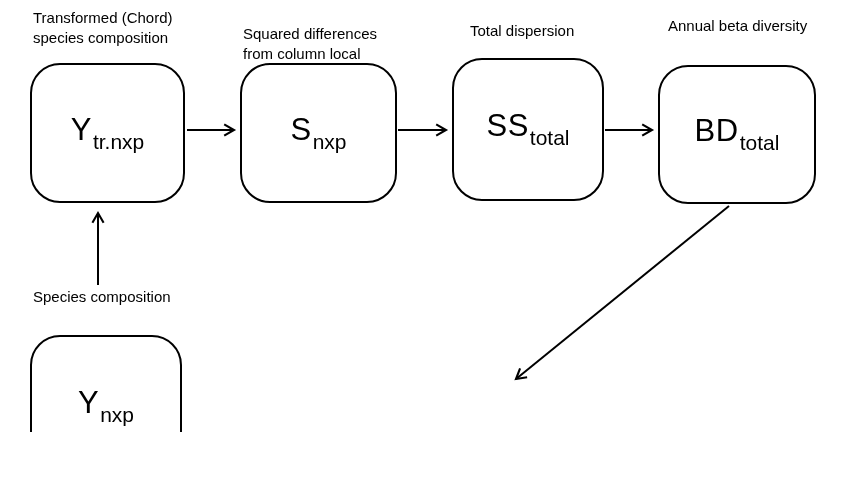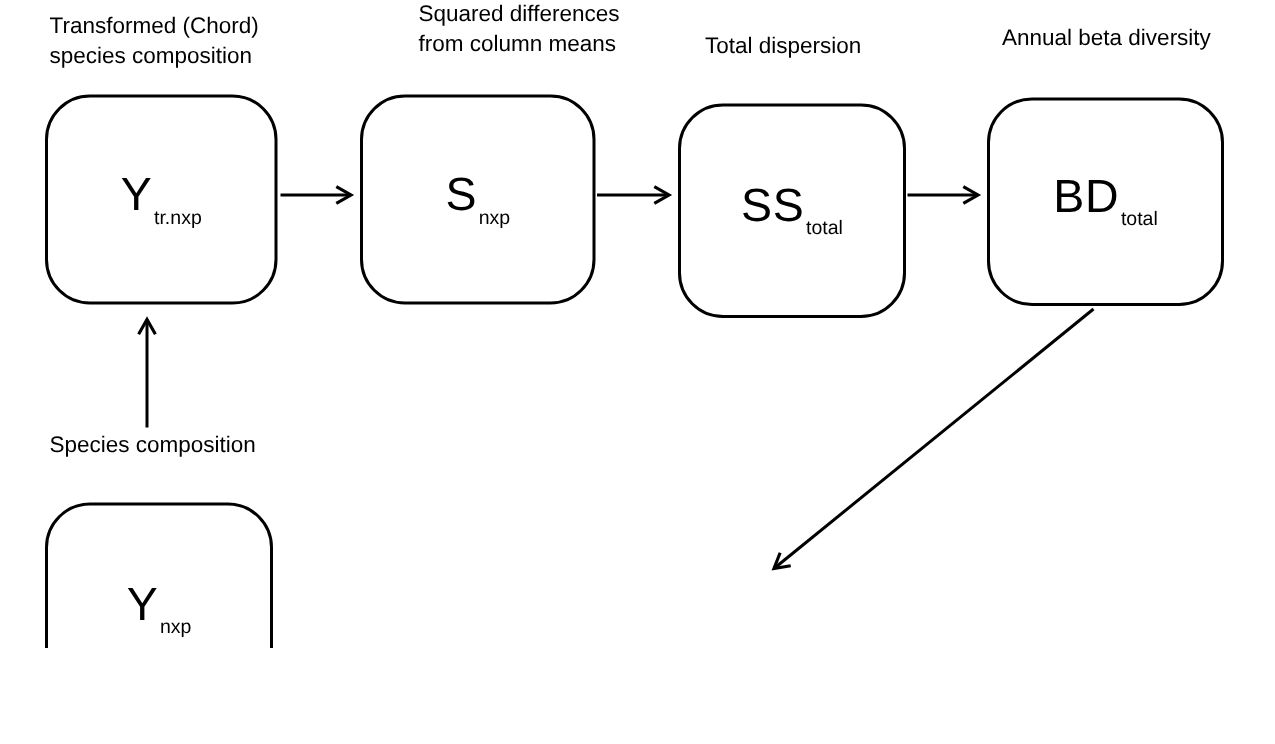--- a/index.html
+++ b/index.html
@@ -19,51 +19,51 @@
     box-sizing: border-box;
     border: 2px solid #000000;
     border-radius: 30px;
     background: #ffffff;
     display: flex;
     align-items: center;
     justify-content: center;
   }
   #node-ytr { left: 30px;  top: 63px;  width: 155px; height: 140px; }
   #node-s   { left: 240px; top: 63px;  width: 157px; height: 140px; }
-  #node-ss  { left: 452px; top: 69px;  width: 152px; height: 143px; }
+  #node-ss  { left: 452px; top: 58px;  width: 152px; height: 143px; }
   #node-bd  { left: 658px; top: 65px;  width: 158px; height: 139px; text-align: center; }
   #node-y   { left: 30px;  top: 335px; width: 152px; height: 142px; }
 
   .formula {
     display: flex;
     align-items: baseline;
     transform: translateY(-4px);
   }
   .symbol {
     font-size: 31px;
     line-height: 1;
     letter-spacing: 0.5px;
   }
   .subscript {
-    font-size: 13px;
+    font-size: 21px;
     line-height: 1;
     margin-left: 1px;
     transform: translateY(9px);
   }
 
   
   .caption {
     position: absolute;
     font-size: 15px;
     line-height: 20px;
     white-space: nowrap;
   }
   .caption .line { display: block; }
   #cap-ytr  { left: 33px;  top: 8px; }
-  #cap-s    { left: 243px; top: 0; margin-left: 36px; }
+  #cap-s    { left: 243px; top: 24px; }
   #cap-ss   { left: 470px; top: 21px; }
   #cap-bd   { left: 668px; top: 16px; }
   #cap-y    { left: 33px;  top: 287px; }
   #note-lcbd { left: 292px; top: 384px; }
 
   
   .arrows {
     position: absolute;
     left: 0; top: 0;
     width: 850px; height: 496px;
@@ -75,21 +75,21 @@
 <body>
 
 <div class="canvas">
 
   <div class="caption" id="cap-ytr">
     <span class="line">Transformed (Chord)</span>
     <span class="line">species composition</span>
   </div>
   <div class="caption" id="cap-s">
     <span class="line">Squared differences</span>
-    <span class="line">from column means</span>
+    <span class="line">from column local</span>
   </div>
   <div class="caption" id="cap-ss">
     <span class="line">Total dispersion</span>
   </div>
   <div class="caption" id="cap-bd">
     <span class="line">Annual beta diversity</span>
   </div>
   <div class="caption" id="cap-y">
     <span class="line">Species composition</span>
   </div>

